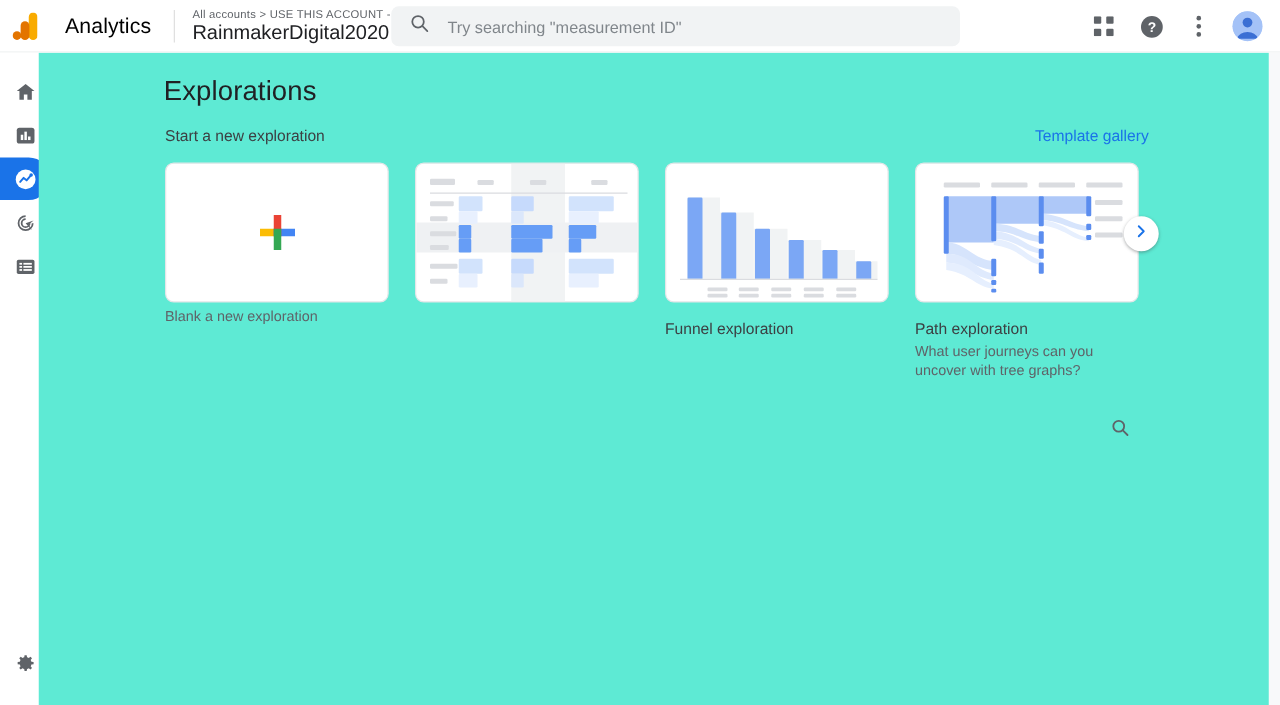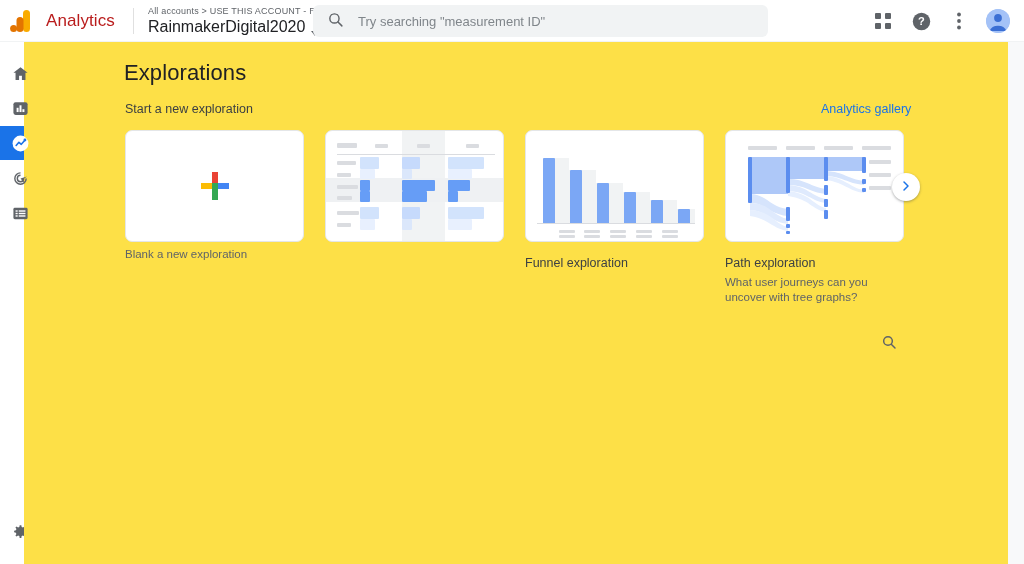--- a/index.html
+++ b/index.html
@@ -16,22 +16,22 @@
   
   .topbar{
     position:absolute; top:0; left:0; width:1024px; height:42px;
     background:#fff; display:flex; align-items:center;
     border-bottom:1px solid #f1f3f4;
     z-index:5;
   }
   .ga-logo{ width:40px; display:flex; justify-content:center; align-items:center; }
   .ga-logo svg{ display:block; }
   .brand{
-    font-size:17px; color:#b91c1c; letter-spacing:.1px;
-    margin-left:6px; font-weight:400;
+    font-size:17px; color:#000000; letter-spacing:.1px;
+    margin-left:12px; font-weight:400;
   }
   .vdiv{ width:1px; height:26px; background:#e0e0e0; margin:0 14px 0 18px; }
   .acct{ display:flex; flex-direction:column; justify-content:center; cursor:pointer;}
   .acct-bread{ font-size:9px; color:#5f6368; letter-spacing:.2px; line-height:11px; white-space:nowrap;}
   .acct-name{
     font-size:16px; color:#202124; font-weight:500; line-height:19px;
     display:flex; align-items:flex-end; gap:6px; white-space:nowrap;
   }
   .caret{ width:0;height:0;border-left:4px solid transparent;border-right:4px solid transparent;border-top:5px solid #5f6368; margin-top:3px;}
   .search-wrap{
@@ -69,21 +69,21 @@
     content:""; position:absolute; left:0; top:0; width:40px; height:34px;
     background:#1a73e8; border-radius:0 17px 17px 0;
   }
   .rail-item span.glyph{ position:relative; z-index:2; display:flex; }
   .rail-gear{
     position:absolute; bottom:14px; left:0; width:40px; height:34px;
     display:flex;align-items:center;justify-content:center;cursor:pointer;
   }
 
   
-  .content{ position:absolute; left:24px; top:42px; width:984px; height:522px; background:#fde047; }
+  .content{ position:absolute; left:31px; top:42px; width:984px; height:522px; background:#5eead4; }
   .page-title{
     position:absolute; left:100px; top:18px;
     font-size:22px; color:#202124; font-weight:400; letter-spacing:.1px;
   }
   .section-label{
     position:absolute; left:101px; top:60px; font-size:12.5px; color:#3c4043;
   }
   .tpl-link{
     position:absolute; left:797px; top:60px; font-size:12.5px; color:#1a73e8;
     cursor:pointer; font-weight:500;
@@ -267,21 +267,21 @@
         <path d="M12 8.5a3.5 3.5 0 1 0 0 7 3.5 3.5 0 0 0 0-7zm9 4.7v-2.4l-2.5-.4a6.9 6.9 0 0 0-.8-1.9l1.5-2-1.7-1.7-2 1.5a6.9 6.9 0 0 0-1.9-.8L13.2 3h-2.4l-.4 2.5a6.9 6.9 0 0 0-1.9.8l-2-1.5L4.8 6.5l1.5 2a6.9 6.9 0 0 0-.8 1.9L3 10.8v2.4l2.5.4c.2.7.5 1.3.8 1.9l-1.5 2 1.7 1.7 2-1.5c.6.4 1.2.6 1.9.8l.4 2.5h2.4l.4-2.5c.7-.2 1.3-.5 1.9-.8l2 1.5 1.7-1.7-1.5-2c.4-.6.6-1.2.8-1.9z"></path>
       </svg>
     </span>
   </div>
 </div>
 
 <div class="content">
 
   <div class="page-title">Explorations</div>
   <div class="section-label">Start a new exploration</div>
-  <div class="tpl-link">Analytics gallery</div>
+  <div class="tpl-link">Template gallery</div>
 
   <div class="cards">
 
     <div class="card">
       <div class="thumb">
         <div class="plus-wrap">
           <div class="pbar ph-yellow"></div>
           <div class="pbar ph-blue"></div>
           <div class="pbar pv-red"></div>
           <div class="pbar pv-green"></div>

